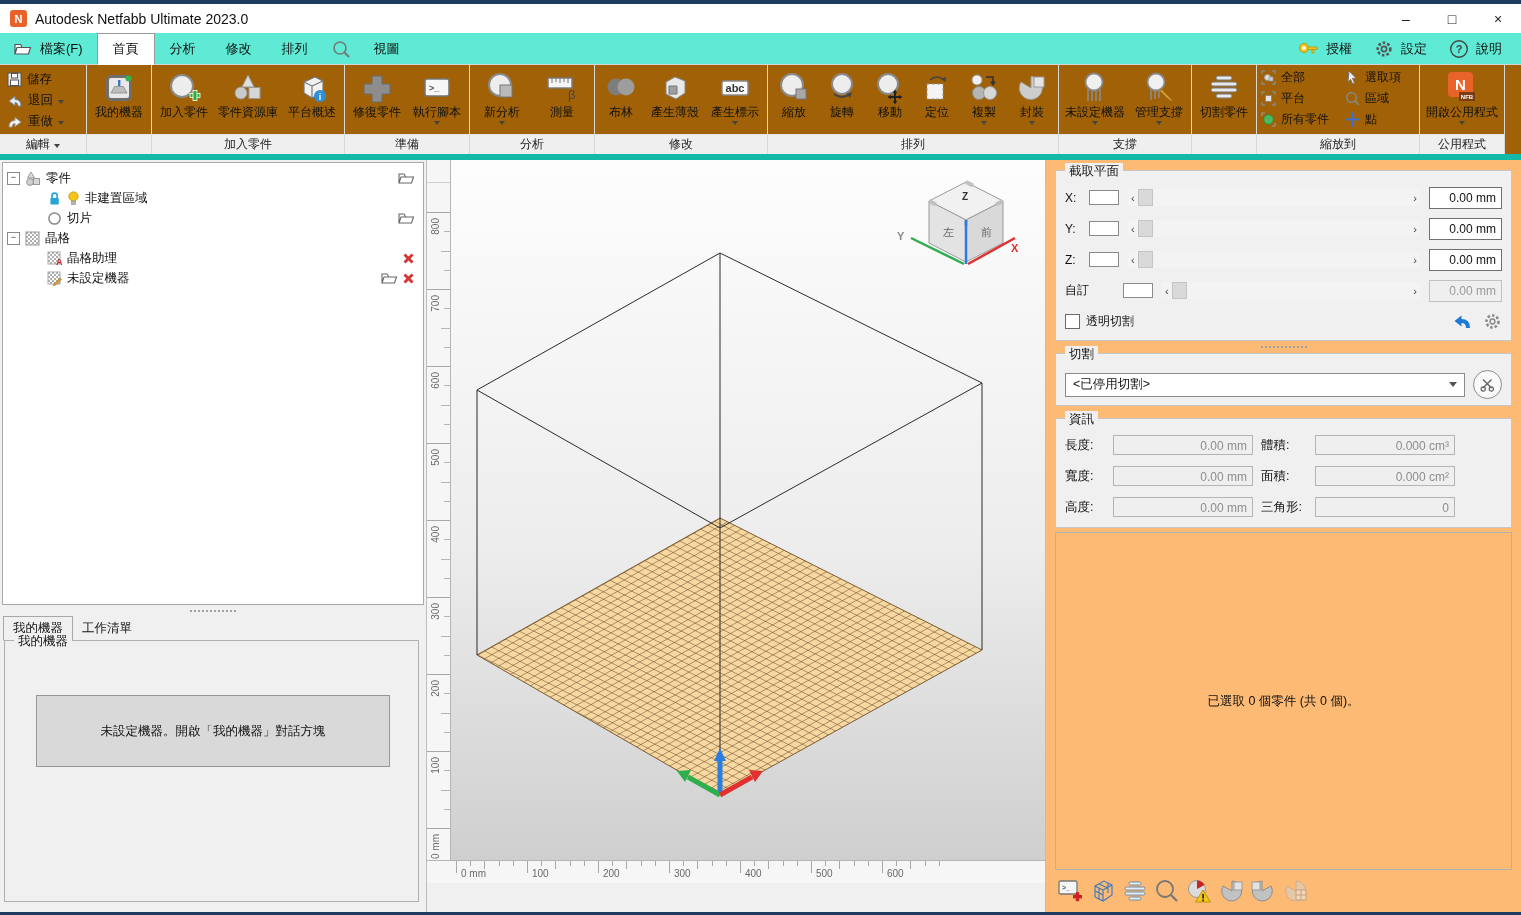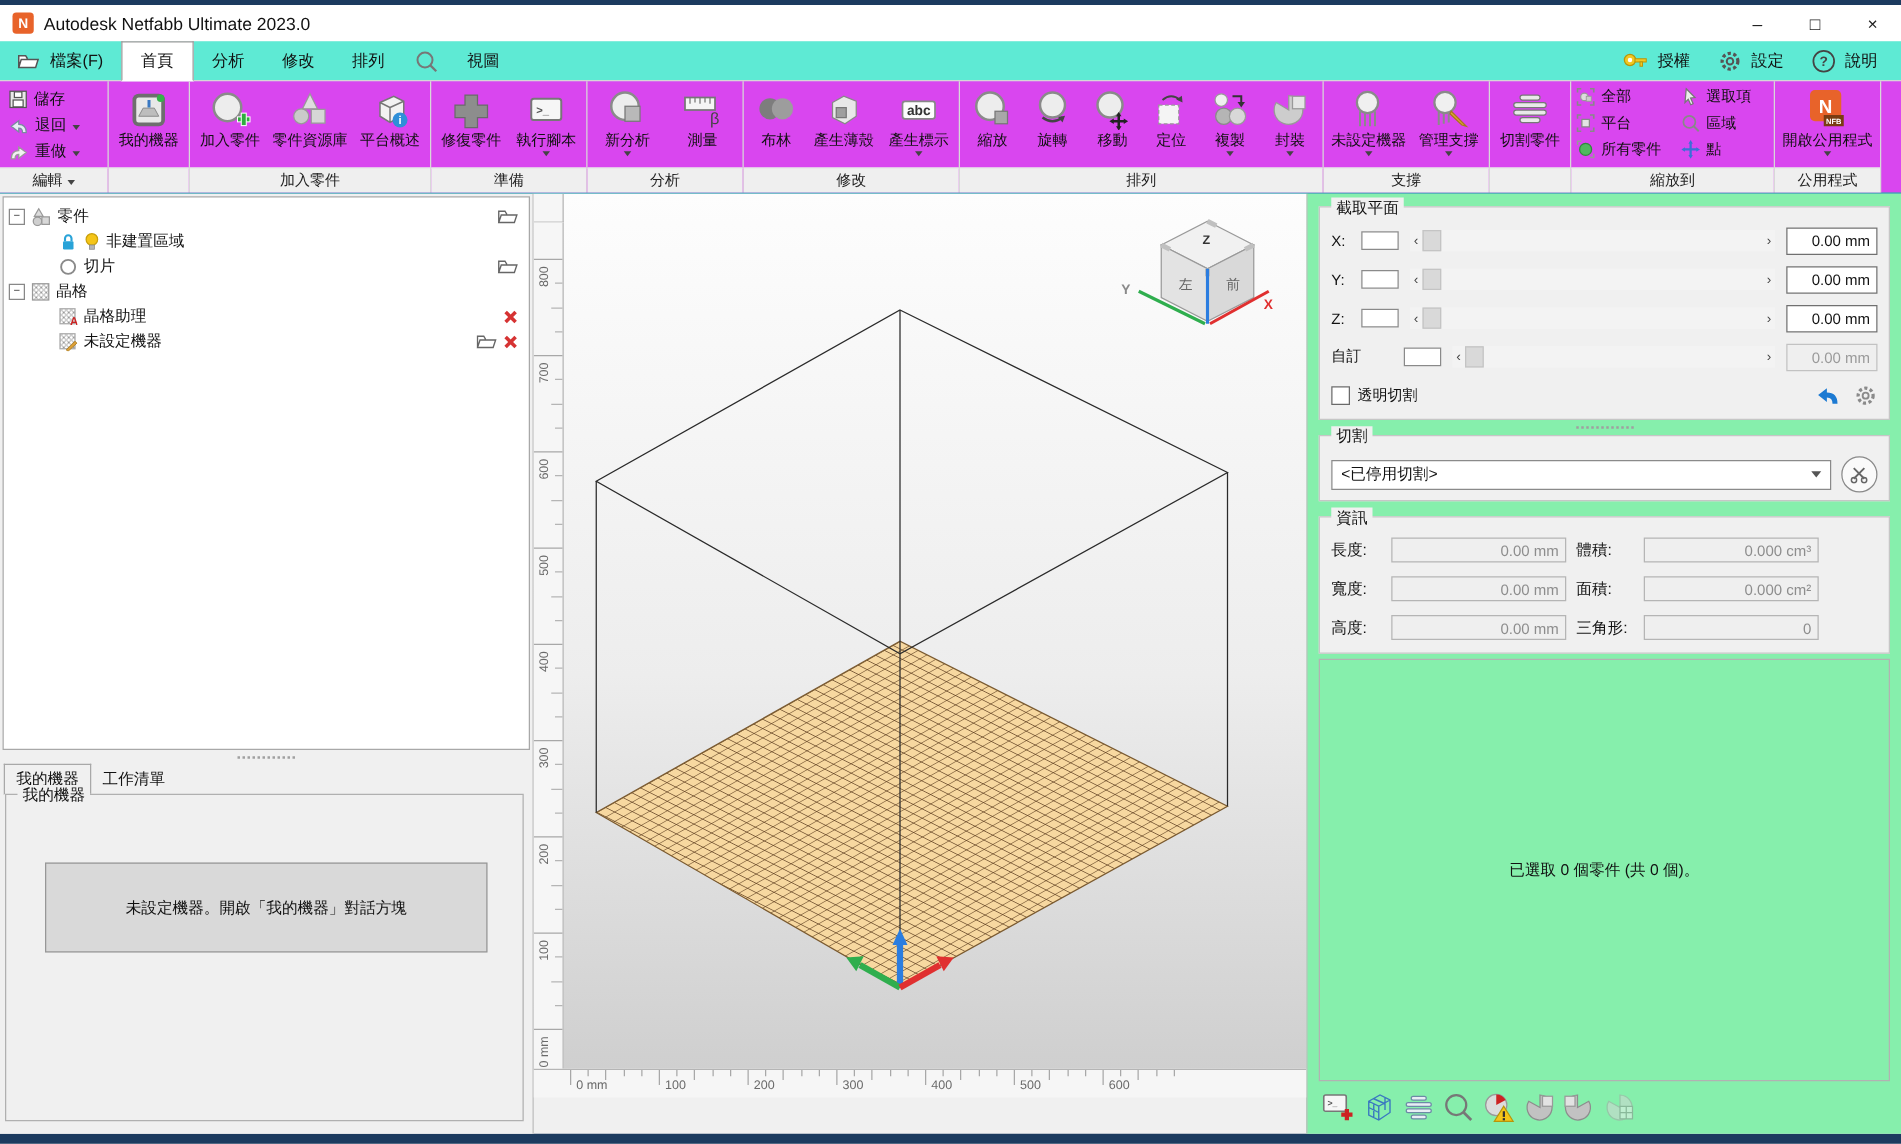--- a/index.html
+++ b/index.html
@@ -16,21 +16,21 @@
   .win-btn{width:46px;display:flex;align-items:center;justify-content:center;font-size:14px;color:#222;cursor:default}
   
   .tabrow{height:31px;background:#5eead4;display:flex;align-items:stretch;border-bottom:1px solid #d6d6d6}
   .file-btn{display:flex;align-items:center;gap:7px;padding:0 14px;font-size:13px}
   .tab{padding:0 15px;display:flex;align-items:center;font-size:13px}
   .tab.active{border:1px solid #9a9a9a;border-bottom:1px solid #fff;margin-bottom:-1px;background:#fff}
   .search-btn{padding:0 9px;display:flex;align-items:center}
   .tab-tools{margin-left:auto;display:flex;align-items:center;padding-right:8px}
   .tool-btn{display:flex;align-items:center;gap:7px;padding:0 11px;font-size:13px;height:100%}
   
-  .ribbon{height:89px;background:#d946ef;border-bottom:1px solid #14b8a6;display:flex}
+  .ribbon{height:89px;background:#a16207;border-bottom:6px solid #14b8a6;display:flex}
   .rgroup{display:flex;flex-direction:column;border-right:1px solid #d8d8d8}
   .rbtns{flex:1;display:flex;padding:3px 3px 0;gap:2px;align-items:flex-start}
   .rlabel{height:19px;display:flex;align-items:center;justify-content:center;gap:4px;font-size:12px;
           color:#222;border-top:1px solid #e7e7e7;background:#efefef;padding:0 6px;white-space:nowrap}
   .rbtn{min-width:52px;display:flex;flex-direction:column;align-items:center;padding:1px 3px 0;cursor:default}
   .rbtn .ricon{height:37px;display:flex;align-items:center;justify-content:center}
   .rbtn .rtext{font-size:12px;line-height:13px;text-align:center;white-space:nowrap}
   .caret{width:0;height:0;border-left:3.5px solid transparent;border-right:3.5px solid transparent;
          border-top:4px solid #444;margin-top:2px}
   .edit-col{width:86px;display:flex;flex-direction:column;border-right:1px solid #d8d8d8}
@@ -67,21 +67,21 @@
   .scene-svg{position:absolute;left:23px;top:0}
   .viewcube{position:absolute;right:24px;top:14px;z-index:2}
   .vp-hruler{height:22px;background:#f6f6f6;border-top:1px solid #b5b5b5;position:relative;overflow:hidden}
   .htick{position:absolute;top:0;width:1px;background:#a8a8a8}
   .hlabel{position:absolute;top:7px;font-size:10px;color:#6a6a6a}
   .vp-status{height:30px;background:#f0f0f0;border-top:1px solid #c5c5c5;display:flex;align-items:center;position:relative;font-size:12.5px}
   .dim-text{padding-left:8px}
   .sdiv{position:absolute;top:4px;bottom:4px;width:1px;background:#cacaca}
   .sbox{position:absolute;right:7px;top:4px;width:100px;height:20px;background:#e3e3e3;border:1px solid #c2c2c2}
   
-  .right-panel{flex:1;background:#86efac;border-left:1px solid #bdbdbd;padding:10px 9px 0;display:flex;flex-direction:column;box-sizing:border-box}
+  .right-panel{flex:1;background:#fdba74;border-left:1px solid #bdbdbd;padding:10px 9px 0;display:flex;flex-direction:column;box-sizing:border-box}
   .gbox{border:1px solid #c6c6c6;position:relative;padding:16px 9px 6px;background:#f0f0f0}
   .crow{display:flex;align-items:center;height:21px;margin-bottom:10px}
   .clabel{width:24px;flex:none}
   .cbox{width:28px;height:13px;border:1px solid #8a8a8a;background:#fff;flex:none;margin-right:9px}
   .slider{flex:1;height:17px;background:#f3f3f3;display:flex;align-items:center;color:#555}
   .slider .la{padding:0 3px;font-size:11px;color:#444}
   .slider .thumb{width:15px;height:17px;background:#d9d9d9;border:1px solid #c4c4c4;box-sizing:border-box}
   .slider .ra{margin-left:auto;padding:0 3px;font-size:11px;color:#444}
   .cval{width:66px;height:20px;border:1px solid #707070;background:#fff;text-align:right;line-height:20px;
         padding-right:5px;margin-left:9px;font-size:12px;flex:none}

